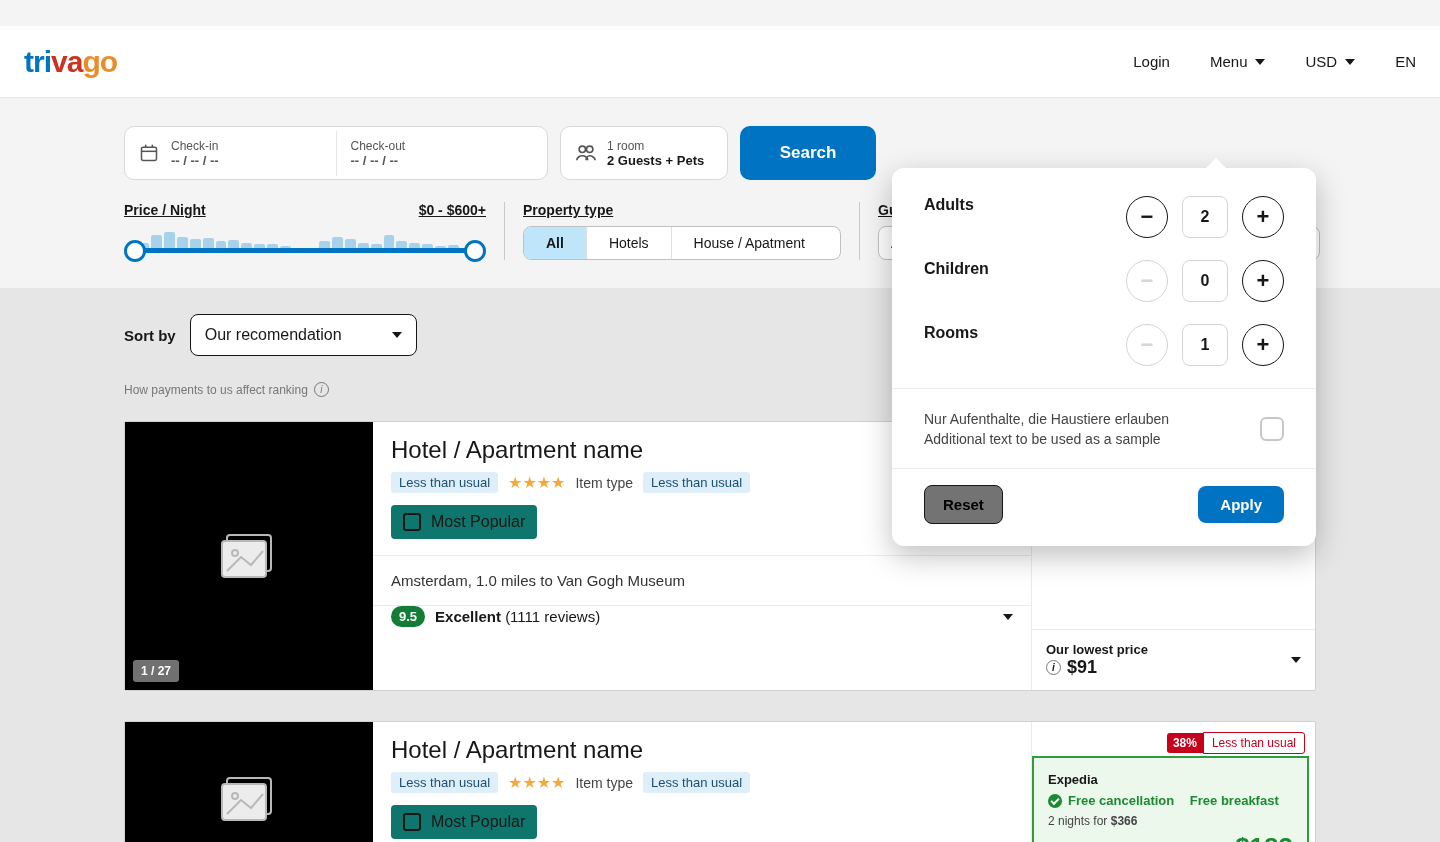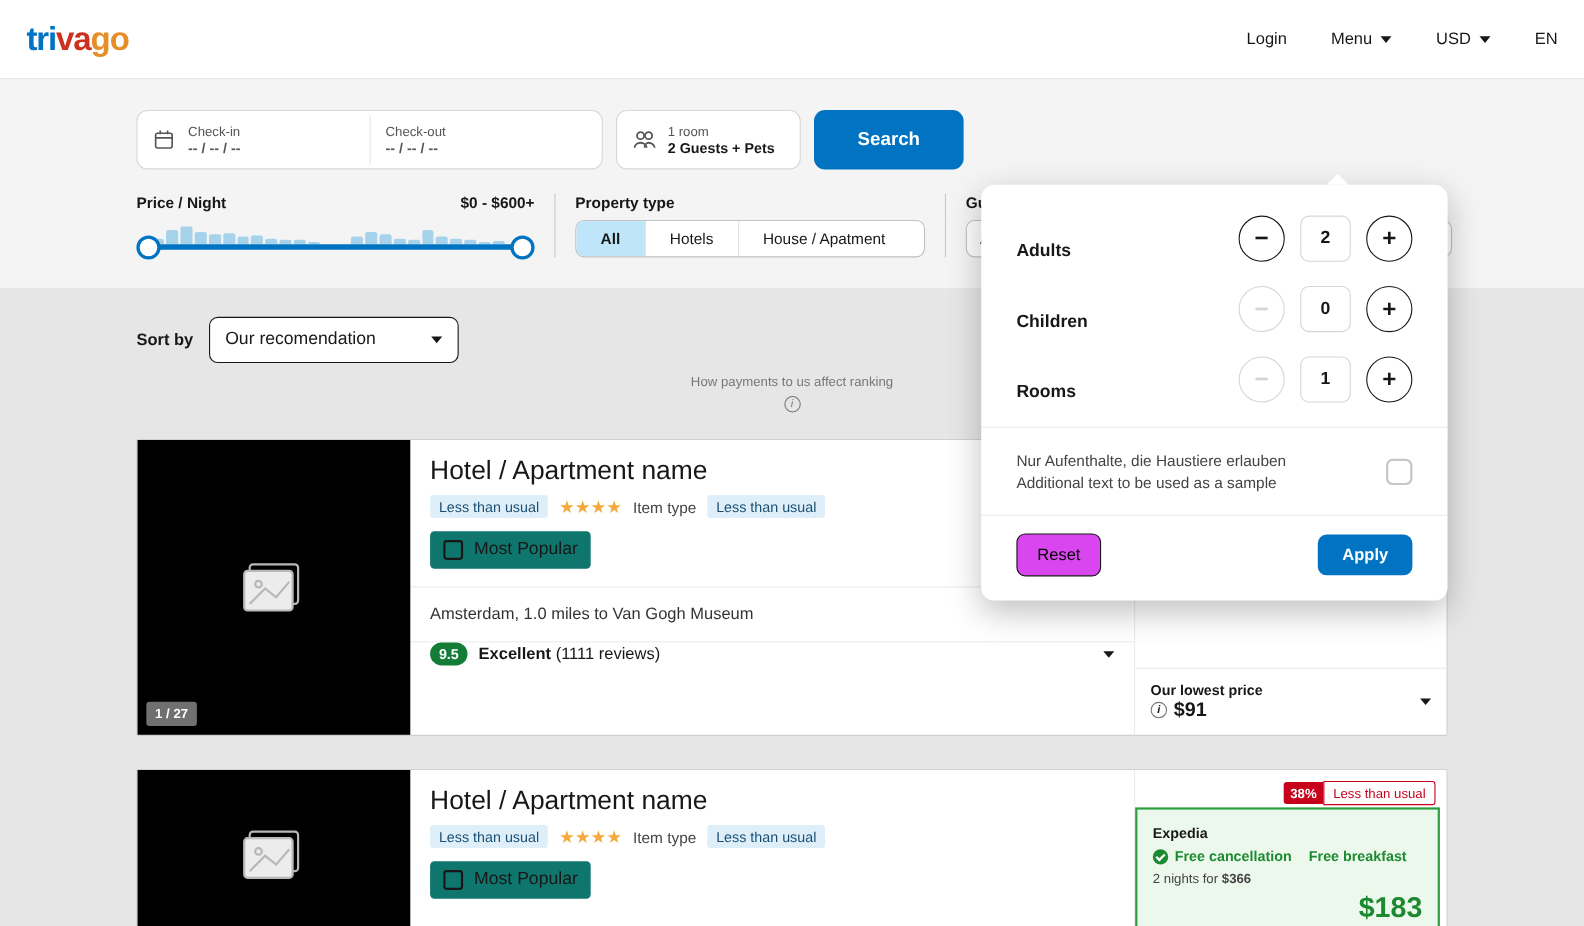--- a/index.html
+++ b/index.html
@@ -1,19 +1,19 @@
 <!DOCTYPE html>
 <html><head>
 <meta charset="utf-8">
 <style>
   * { box-sizing: border-box; margin: 0; padding: 0; }
   body { font-family: -apple-system, BlinkMacSystemFont, "Segoe UI", Arial, sans-serif; background: #f4f4f4; color: #171717; width: 1440px; }
   
   
-  .topnav { background: #fff; height: 72px; border-bottom: 1px solid #e5e5e5; display: flex; align-items: center; padding: 0 24px; }
+  .topnav { background: #fff; height: 72px; border-bottom: 1px solid #e5e5e5; display: flex; align-items: center; padding: 0 24px; margin-top: 26px; }
   .logo { font-size: 30px; font-weight: 700; letter-spacing: -1px; }
   .logo .l-blue { color: #0073c2; }
   .logo .l-red { color: #cc321f; }
   .logo .l-orange { color: #e88e29; }
   .topnav-right { margin-left: auto; display: flex; align-items: center; gap: 40px; font-size: 15px; color: #171717;}
   .topnav-item { display: flex; align-items: center; gap: 8px; cursor: pointer; }
   .chev-down { width:0;height:0;border-left:5px solid transparent;border-right:5px solid transparent;border-top:6px solid #171717;}
 
   
   .container { width: 1192px; margin: 0 auto; }
@@ -32,21 +32,21 @@
   .guests-pill { flex: 0 0 168px; padding: 8px 14px; gap:10px; cursor:pointer;}
   .guests-icon { width:22px; height:22px; stroke:#555; stroke-width:1.8; fill:none;}
   .guest-texts .small { font-size:12px; color:#555;}
   .guest-texts .big { font-size:13px; color:#171717; font-weight:700;}
   .search-btn { flex: 0 0 136px; background:#0073c2; color:#fff; border:none; border-radius:10px; font-size:17px; font-weight:700; cursor:pointer;}
 
   
   .filter-row { display:flex; gap:0; margin-top:22px; }
   .filter-block { padding-right: 18px; }
   .filter-block + .filter-block { border-left:1px solid #c9c9c9; padding-left:18px;}
-  .filter-head { display:flex; justify-content:space-between; align-items:center; font-size:14px; font-weight:700; margin-bottom:8px; width:362px;}
+  .filter-head { display:flex; justify-content:space-between; align-items:center; font-size:14px; font-weight:700; margin-bottom:8px; width:362px;text-decoration:underline;}
   .filter-head.ptype { width: 318px;}
   .filter-head.grating { width: 448px;}
   .price-range-txt { font-weight:600; color:#171717;}
   .slider-wrap { position:relative; width:362px; height:32px;}
   .slider-track { position:absolute; left:10px; right:10px; top:22px; height:5px; background:#0073c2; border-radius:3px;}
   .slider-handle { position:absolute; top:14px; width:22px; height:22px; background:#fff; border:3px solid #0073c2; border-radius:50%; cursor:pointer;}
   .slider-handle.left { left:0; }
   .slider-handle.right { right:0; }
   .histo { position:absolute; left:14px; right:14px; top:4px; height:18px; display:flex; align-items:flex-end; gap:2px;}
   .histo span { flex:1; background:#a7d2ec; border-radius:2px 2px 0 0;}
@@ -54,21 +54,21 @@
   .seg { padding: 0 22px; display:flex; align-items:center; font-size:14px; cursor:pointer; border-right:1px solid #e0e0e0; color:#171717;}
   .seg:last-child { border-right:none;}
   .seg.active { background:#bfe5fa; font-weight:700;}
   .rating-select { width:442px; height:34px; border:1px solid #c0c0c0; border-radius:8px; background:#fff; padding:0 12px; display:flex; align-items:center; justify-content:space-between; font-size:14px; cursor:pointer;}
 
   
   .results-area { background:#e6e6e6; margin-top:28px; padding-top:26px;}
   .sort-row { display:flex; align-items:center; gap:14px;}
   .sort-label { font-size:15px; font-weight:700;}
   .sort-select { height:42px; border:1px solid #171717; border-radius:8px; background:#fff; padding:0 14px; display:flex; align-items:center; gap:50px; font-size:16px; cursor:pointer;}
-  .ranking-note { font-size:12px; color:#777; margin-top:10px; display:flex; align-items:center; gap:6px;flex-direction:column;}
+  .ranking-note { font-size:12px; color:#777; margin-top:26px; display:flex; align-items:flex-end; gap:6px;}
   .info-circle { width:15px;height:15px;border:1px solid #777;border-radius:50%;display:inline-flex;align-items:center;justify-content:center;font-size:10px;font-style:italic;}
 
   
   .card { background:#fff; border:1px solid #d0d0d0; border-radius:2px; margin-top:24px; display:flex; min-height:270px; overflow:visible; position:relative;}
   .card-img { width:248px; background:#000000; position:relative; display:flex; align-items:center; justify-content:center;}
   .img-placeholder { width:60px; height:50px; stroke:#b8b8b8; stroke-width:2; fill:none;}
   .img-count { position:absolute; bottom:8px; left:8px; background:#707070; color:#fff; font-size:12px; padding:4px 8px; border-radius:3px; font-weight:600;}
   .card-main { flex:1; padding:14px 18px 0;}
   .hotel-name { font-size:24px; font-weight:400; margin-bottom:8px;}
   .chip-row { display:flex; align-items:center; gap:10px; font-size:13px;}
@@ -86,32 +86,32 @@
   .rating-txt b { font-weight:700;}
   .card-right { width:284px; border-left:1px solid #ebebeb; display:flex; flex-direction:column;}
   .green-deal { flex:1; background:#edf8ed; border:2px solid #2b9e3f; border-radius:0 0 0 0; margin:6px 6px 0 0; position:relative;}
   .lowest-row { padding:12px 14px; display:flex; align-items:center; justify-content:space-between;}
   .lowest-row .lbl { font-size:13px; font-weight:700; color:#171717;}
   .lowest-row .price-line { display:flex; align-items:center; gap:6px; font-weight:700;}
 
   
   .popover { position:absolute; top:168px; right:124px; width:424px; background:#fff; border-radius:12px; box-shadow:0 10px 30px rgba(0,0,0,0.25); padding:28px 32px 22px; z-index:50;}
   .popover::before { content:""; position:absolute; top:-10px; right:90px; width:0;height:0;border-left:10px solid transparent;border-right:10px solid transparent;border-bottom:10px solid #fff;}
-  .counter-row { display:flex; align-items:flex-end; justify-content:space-between; margin-bottom:22px;}
+  .counter-row { display:flex; align-items:flex-start; justify-content:space-between; margin-bottom:22px;}
   .counter-row .lbl { font-size:16px; font-weight:700;}
   .counter-ctrls { display:flex; align-items:center; gap:14px;}
   .round-btn { width:42px; height:42px; border-radius:50%; border:1.5px solid #171717; background:#fff; display:flex; align-items:center; justify-content:center; font-size:22px; font-weight:700; cursor:pointer;}
   .round-btn.disabled { border-color:#d5d5d5; color:#d5d5d5; cursor:default;}
   .count-val { width:46px; height:42px; border:1px solid #d5d5d5; border-radius:8px; display:flex; align-items:center; justify-content:center; font-size:16px; font-weight:600;}
   .pop-divider { border:none; border-top:1px solid #ebebeb; margin:8px -32px 20px;}
   .pets-row { display:flex; align-items:center; justify-content:space-between; gap:20px; margin-bottom:18px;}
   .pets-row .txt { font-size:14px; color:#444; line-height:1.45;}
   .check-sq { width:24px; height:24px; border:2px solid #c7c7c7; border-radius:6px; flex-shrink:0; cursor:pointer;}
   .pop-footer { display:flex; justify-content:space-between; align-items:center; margin-top:6px;}
-  .reset-btn { padding:10px 18px; border:1.5px solid #171717; border-radius:8px; background:#d946ef; font-size:15px; font-weight:400; cursor:pointer;}
+  .reset-btn { padding:10px 18px; border:1.5px solid #171717; border-radius:8px; background:#737373; font-size:15px; font-weight:700; cursor:pointer;}
   .apply-btn { padding:10px 22px; border:none; border-radius:8px; background:#0073c2; color:#fff; font-size:15px; font-weight:700; cursor:pointer;}
 
   
   .discount-tag { position:absolute; top:10px; right:10px; display:flex; align-items:center;}
   .discount-tag .pct { background:#c7001c; color:#fff; font-size:12px; font-weight:700; padding:3px 6px; border-radius:3px 0 0 3px;}
   .discount-tag .note { background:#fff; color:#c7001c; border:1px solid #c7001c; font-size:12px; padding:3px 8px; border-radius:0 3px 3px 0;}
   .deal-inner { padding:14px 14px 10px;}
   .partner-name { font-size:13px; color:#171717; font-weight:600; margin-bottom:6px;}
   .perk-line { font-size:13px; color:#1c8a30; font-weight:600; display:flex; align-items:center; gap:6px; margin-bottom:6px;}
   .check-icon { width:14px;height:14px; background:#1c8a30; border-radius:50%; position:relative;}

